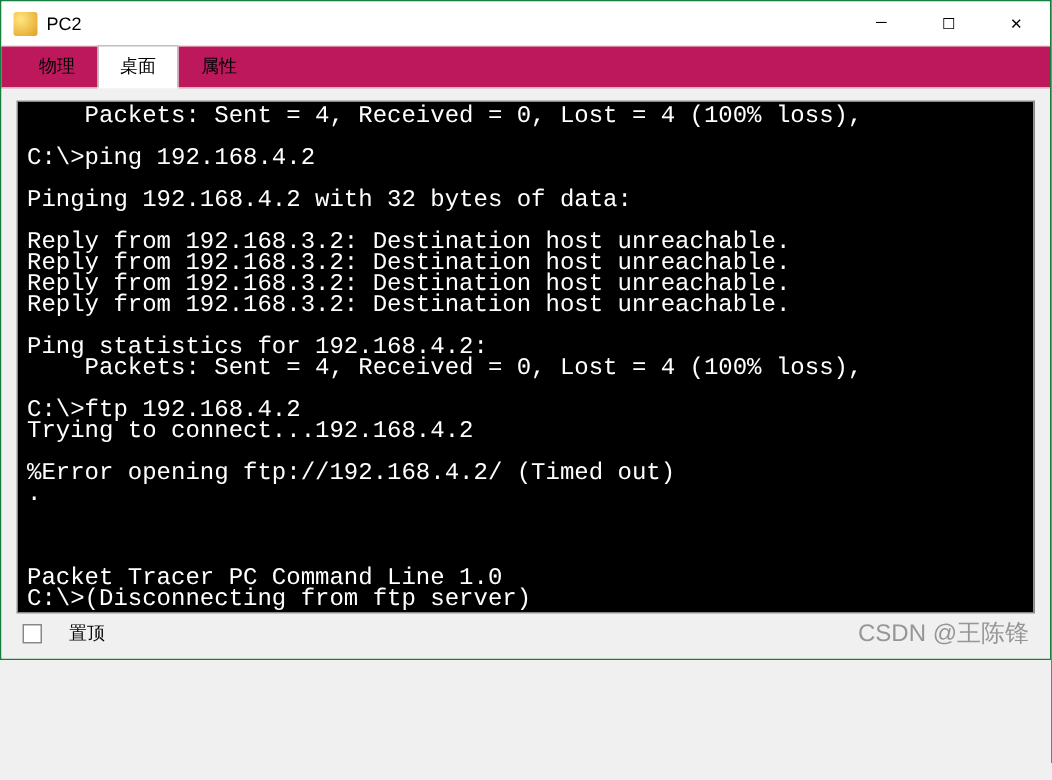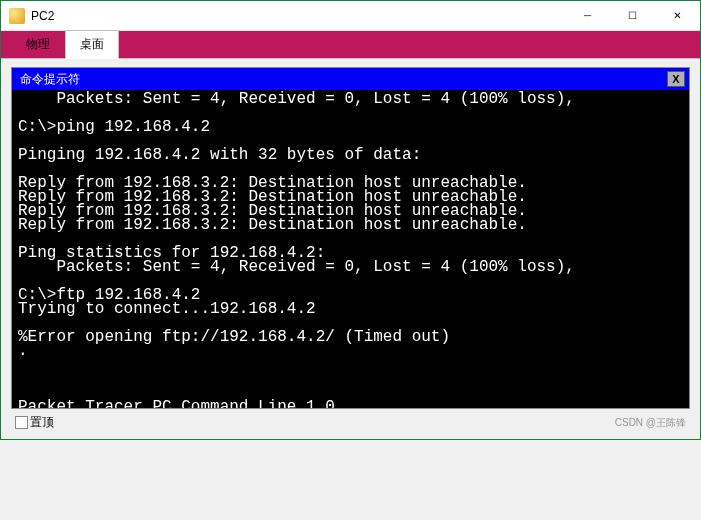--- a/index.html
+++ b/index.html
@@ -120,57 +120,54 @@
     height: 24px;
     display: flex;
     align-items: center;
     padding: 3px 4px 0 4px;
     font-size: 12px;
     color: #000;
     justify-content: space-between;
   }
   .chk {
     display: flex; align-items: center;
-    gap: 2px;
+    gap: 18px;
   }
   .chkbox {
     width: 13px; height: 13px;
     border: 1px solid #888;
     background: #fff;
   }
   .watermark {
-    font-size: 10px;
+    font-size: 16px;
     color: rgba(127,127,127,0.8);
   }
 </style>
 </head>
 <body>
 
 <div class="window">
 
   <div class="titlebar">
     <div class="title-icon"></div>
     <div class="title-text">PC2</div>
     <div class="title-spacer"></div>
     <div class="win-btn">─</div>
     <div class="win-btn">☐</div>
     <div class="win-btn close">✕</div>
   </div>
 
   <div class="tabs" id="tab-bar">
       <div class="tab">物理</div>
       <div class="tab active">桌面</div>
+      <div class="tab">属性</div>
     </div>
 
   <div class="inner">
     <div class="term-wrap">
-      <div class="term-title">
-        <div class="term-title-text">命令提示符</div>
-        <div class="term-x">X</div>
-      </div>
       <div class="term-body" id="term-body">    Packets: Sent = 4, Received = 0, Lost = 4 (100% loss),
 
 C:\&gt;ping 192.168.4.2
 
 Pinging 192.168.4.2 with 32 bytes of data:
 
 Reply from 192.168.3.2: Destination host unreachable.
 Reply from 192.168.3.2: Destination host unreachable.
 Reply from 192.168.3.2: Destination host unreachable.
 Reply from 192.168.3.2: Destination host unreachable.

